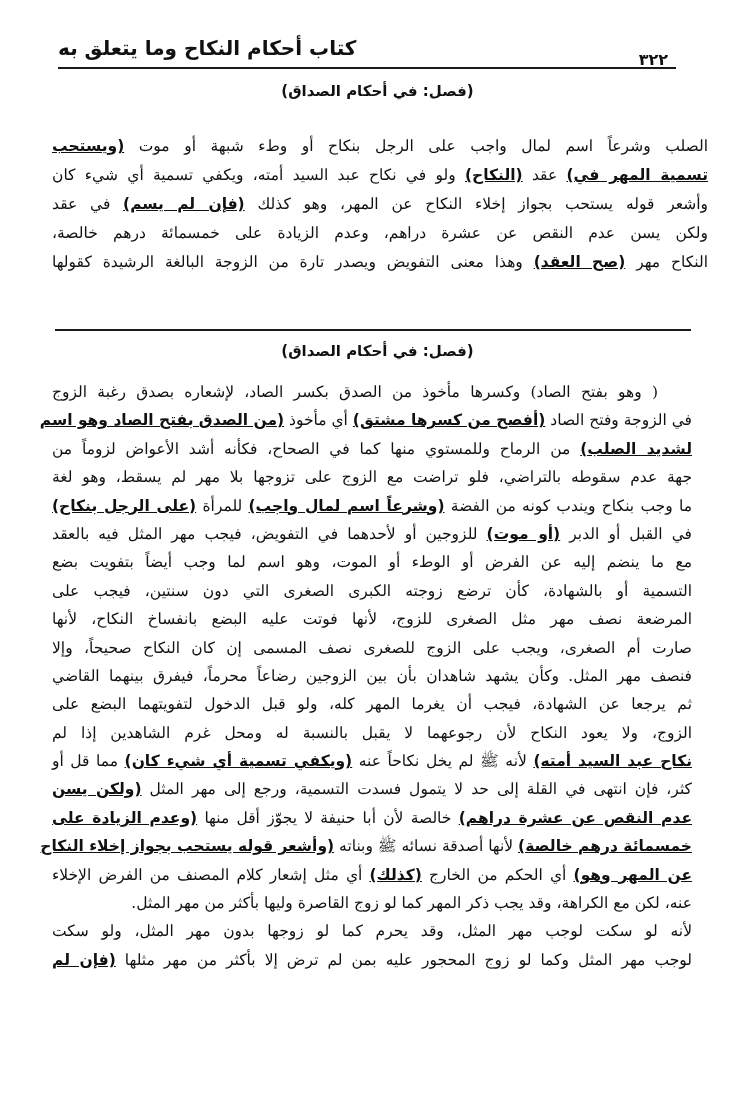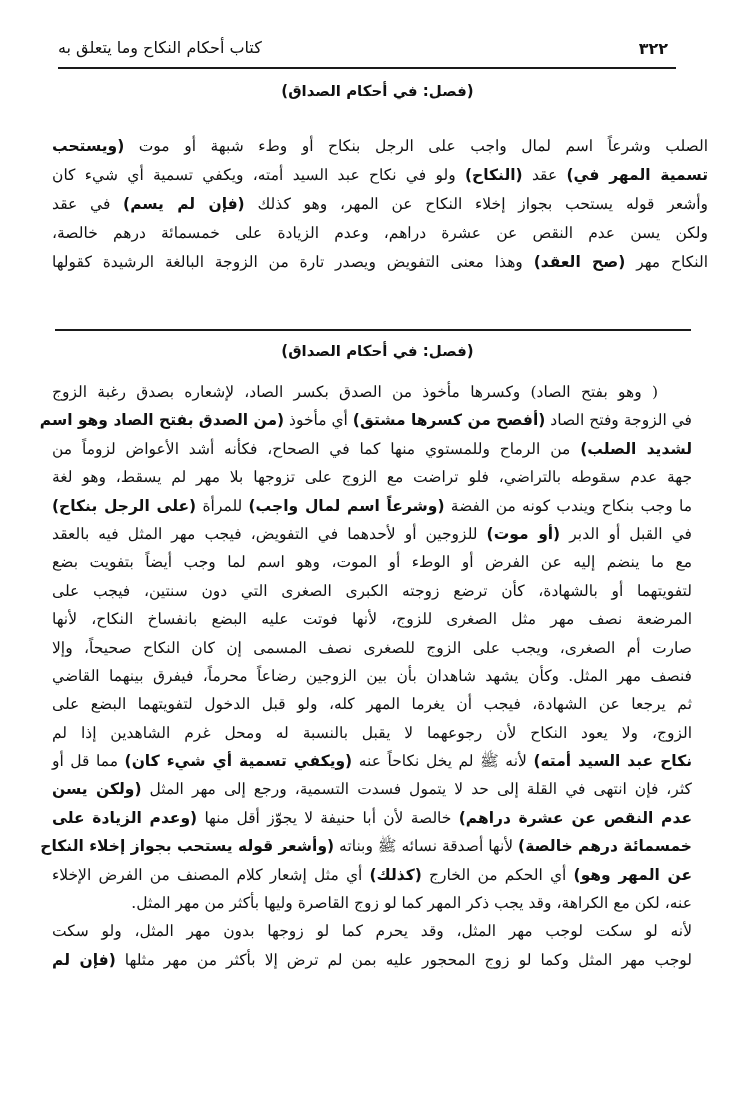--- a/index.html
+++ b/index.html
@@ -31,29 +31,29 @@
       width: 618px;
       height: 28px;
       direction: rtl;
     }
     .header-title {
       position: absolute;
       right: auto;
       left: 0;
       top: 0;
       font-family: "DejaVu Sans", sans-serif;
-      font-weight: normal;
-      font-size: 16px;
+      font-weight: bold;
+      font-size: 20px;
       line-height: 28px;
       white-space: nowrap;
     }
     .page-number {
       position: absolute;
       right: 8px;
-      top: 1px;
+      top: 12px;
       font-family: "DejaVu Sans", sans-serif;
       font-weight: bold;
       font-size: 16px;
       line-height: 28px;
       white-space: nowrap;
     }
     .header-rule {
       position: absolute;
       left: 58px;
       top: 67px;
@@ -112,20 +112,21 @@
     .line.indent {
       padding-right: 34px;
     }
     .line.last-short {
       text-align-last: right;
     }
     .seg { }
     .seg.bold {
       font-weight: bold;
       font-family: "DejaVu Sans", sans-serif;
+      text-decoration: underline;
     }
 
     .separator-rule {
       position: absolute;
       left: 55px;
       top: 329px;
       width: 636px;
       height: 0;
       border-top: 2px solid #1a1a1a;
     }
@@ -156,21 +157,21 @@
   <div class="section-heading second">(فصل: في أحكام الصداق)</div>
 
   <div class="text-block sharh-block" id="sharh-block">
       <span class="line indent"><span class="seg">( وهو بفتح الصاد) وكسرها مأخوذ من الصدق بكسر الصاد، لإشعاره بصدق رغبة الزوج</span></span>
       <span class="line"><span class="seg">في الزوجة وفتح الصاد </span><span class="seg bold">(أفصح من كسرها مشتق)</span><span class="seg"> أي مأخوذ </span><span class="seg bold">(من الصدق بفتح الصاد وهو اسم</span></span>
       <span class="line"><span class="seg bold">لشديد الصلب)</span><span class="seg"> من الرماح وللمستوي منها كما في الصحاح، فكأنه أشد الأعواض لزوماً من</span></span>
       <span class="line"><span class="seg">جهة عدم سقوطه بالتراضي، فلو تراضت مع الزوج على تزوجها بلا مهر لم يسقط، وهو لغة</span></span>
       <span class="line"><span class="seg">ما وجب بنكاح ويندب كونه من الفضة </span><span class="seg bold">(وشرعاً اسم لمال واجب)</span><span class="seg"> للمرأة </span><span class="seg bold">(على الرجل بنكاح)</span></span>
       <span class="line"><span class="seg">في القبل أو الدبر </span><span class="seg bold">(أو موت)</span><span class="seg"> للزوجين أو لأحدهما في التفويض، فيجب مهر المثل فيه بالعقد</span></span>
       <span class="line"><span class="seg">مع ما ينضم إليه عن الفرض أو الوطء أو الموت، وهو اسم لما وجب أيضاً بتفويت بضع</span></span>
-      <span class="line"><span class="seg">لتفويتهما أو بالشهادة، كأن ترضع زوجته الكبرى الصغرى التي دون سنتين، فيجب على</span></span>
+      <span class="line"><span class="seg">التسمية أو بالشهادة، كأن ترضع زوجته الكبرى الصغرى التي دون سنتين، فيجب على</span></span>
       <span class="line"><span class="seg">المرضعة نصف مهر مثل الصغرى للزوج، لأنها فوتت عليه البضع بانفساخ النكاح، لأنها</span></span>
       <span class="line"><span class="seg">صارت أم الصغرى، ويجب على الزوج للصغرى نصف المسمى إن كان النكاح صحيحاً، وإلا</span></span>
       <span class="line"><span class="seg">فنصف مهر المثل. وكأن يشهد شاهدان بأن بين الزوجين رضاعاً محرماً، فيفرق بينهما القاضي</span></span>
       <span class="line"><span class="seg">ثم يرجعا عن الشهادة، فيجب أن يغرما المهر كله، ولو قبل الدخول لتفويتهما البضع على</span></span>
       <span class="line"><span class="seg">الزوج، ولا يعود النكاح لأن رجوعهما لا يقبل بالنسبة له ومحل غرم الشاهدين إذا لم</span></span>
       <span class="line"><span class="seg bold">نكاح عبد السيد أمته)</span><span class="seg"> لأنه ﷺ لم يخل نكاحاً عنه </span><span class="seg bold">(ويكفي تسمية أي شيء كان)</span><span class="seg"> مما قل أو</span></span>
       <span class="line"><span class="seg">كثر، فإن انتهى في القلة إلى حد لا يتمول فسدت التسمية، ورجع إلى مهر المثل </span><span class="seg bold">(ولكن يسن</span></span>
       <span class="line"><span class="seg bold">عدم النقص عن عشرة دراهم)</span><span class="seg"> خالصة لأن أبا حنيفة لا يجوّز أقل منها </span><span class="seg bold">(وعدم الزيادة على</span></span>
       <span class="line"><span class="seg bold">خمسمائة درهم خالصة)</span><span class="seg"> لأنها أصدقة نسائه ﷺ وبناته </span><span class="seg bold">(وأشعر قوله يستحب بجواز إخلاء النكاح</span></span>
       <span class="line"><span class="seg bold">عن المهر وهو)</span><span class="seg"> أي الحكم من الخارج </span><span class="seg bold">(كذلك)</span><span class="seg"> أي مثل إشعار كلام المصنف من الفرض الإخلاء</span></span>

